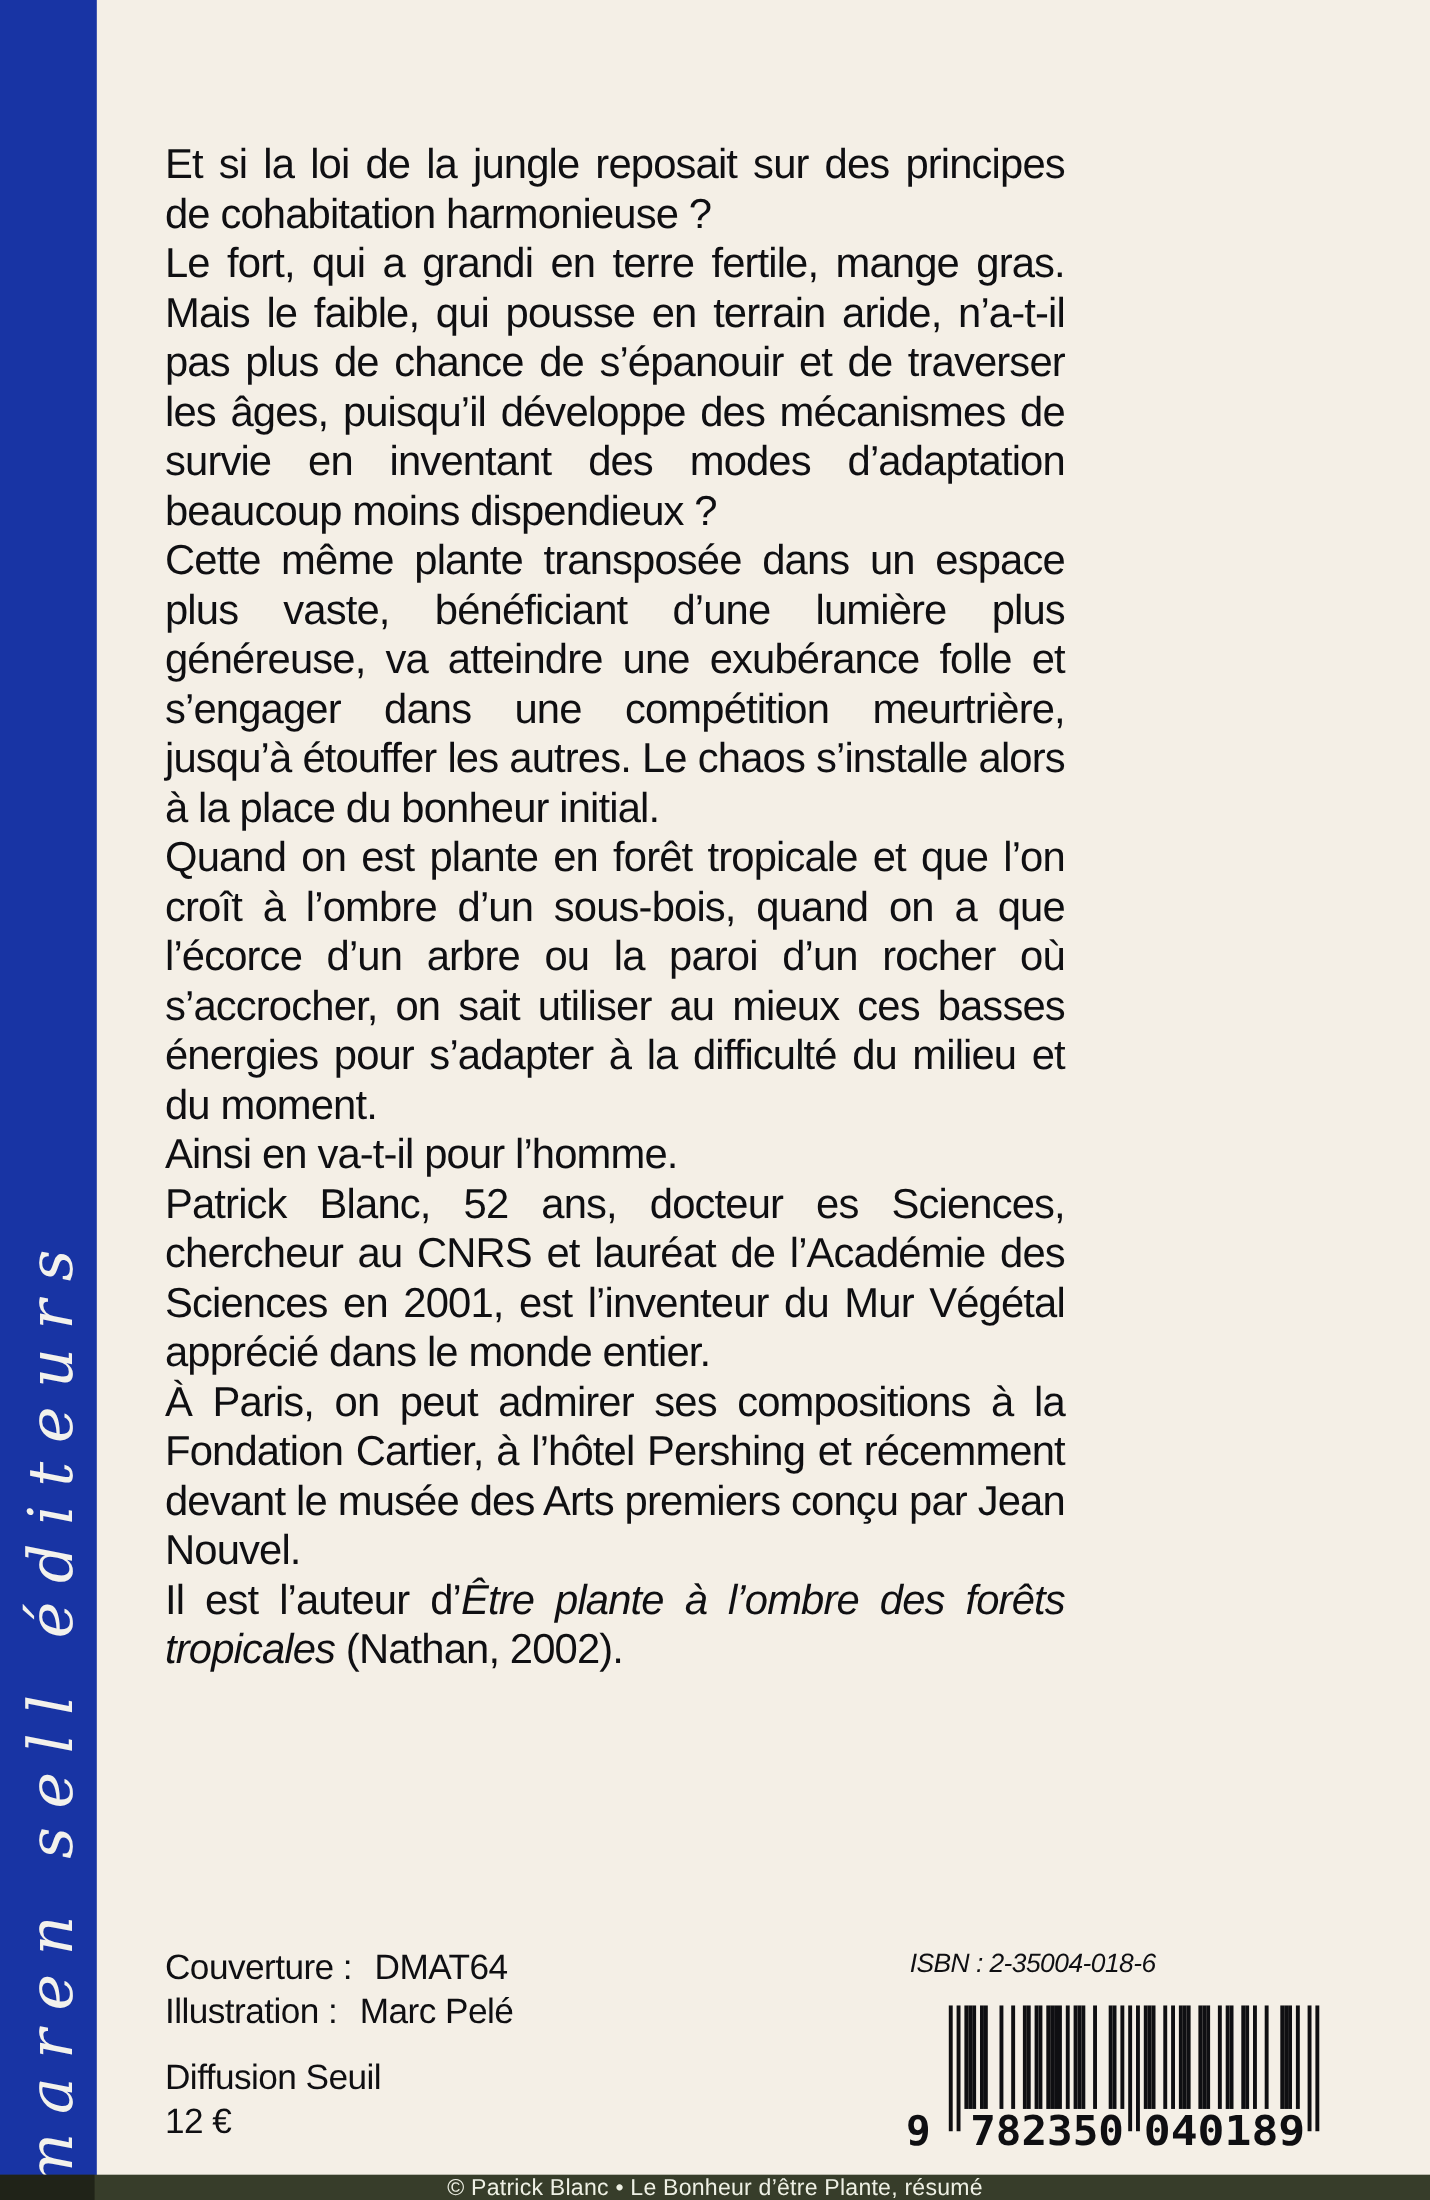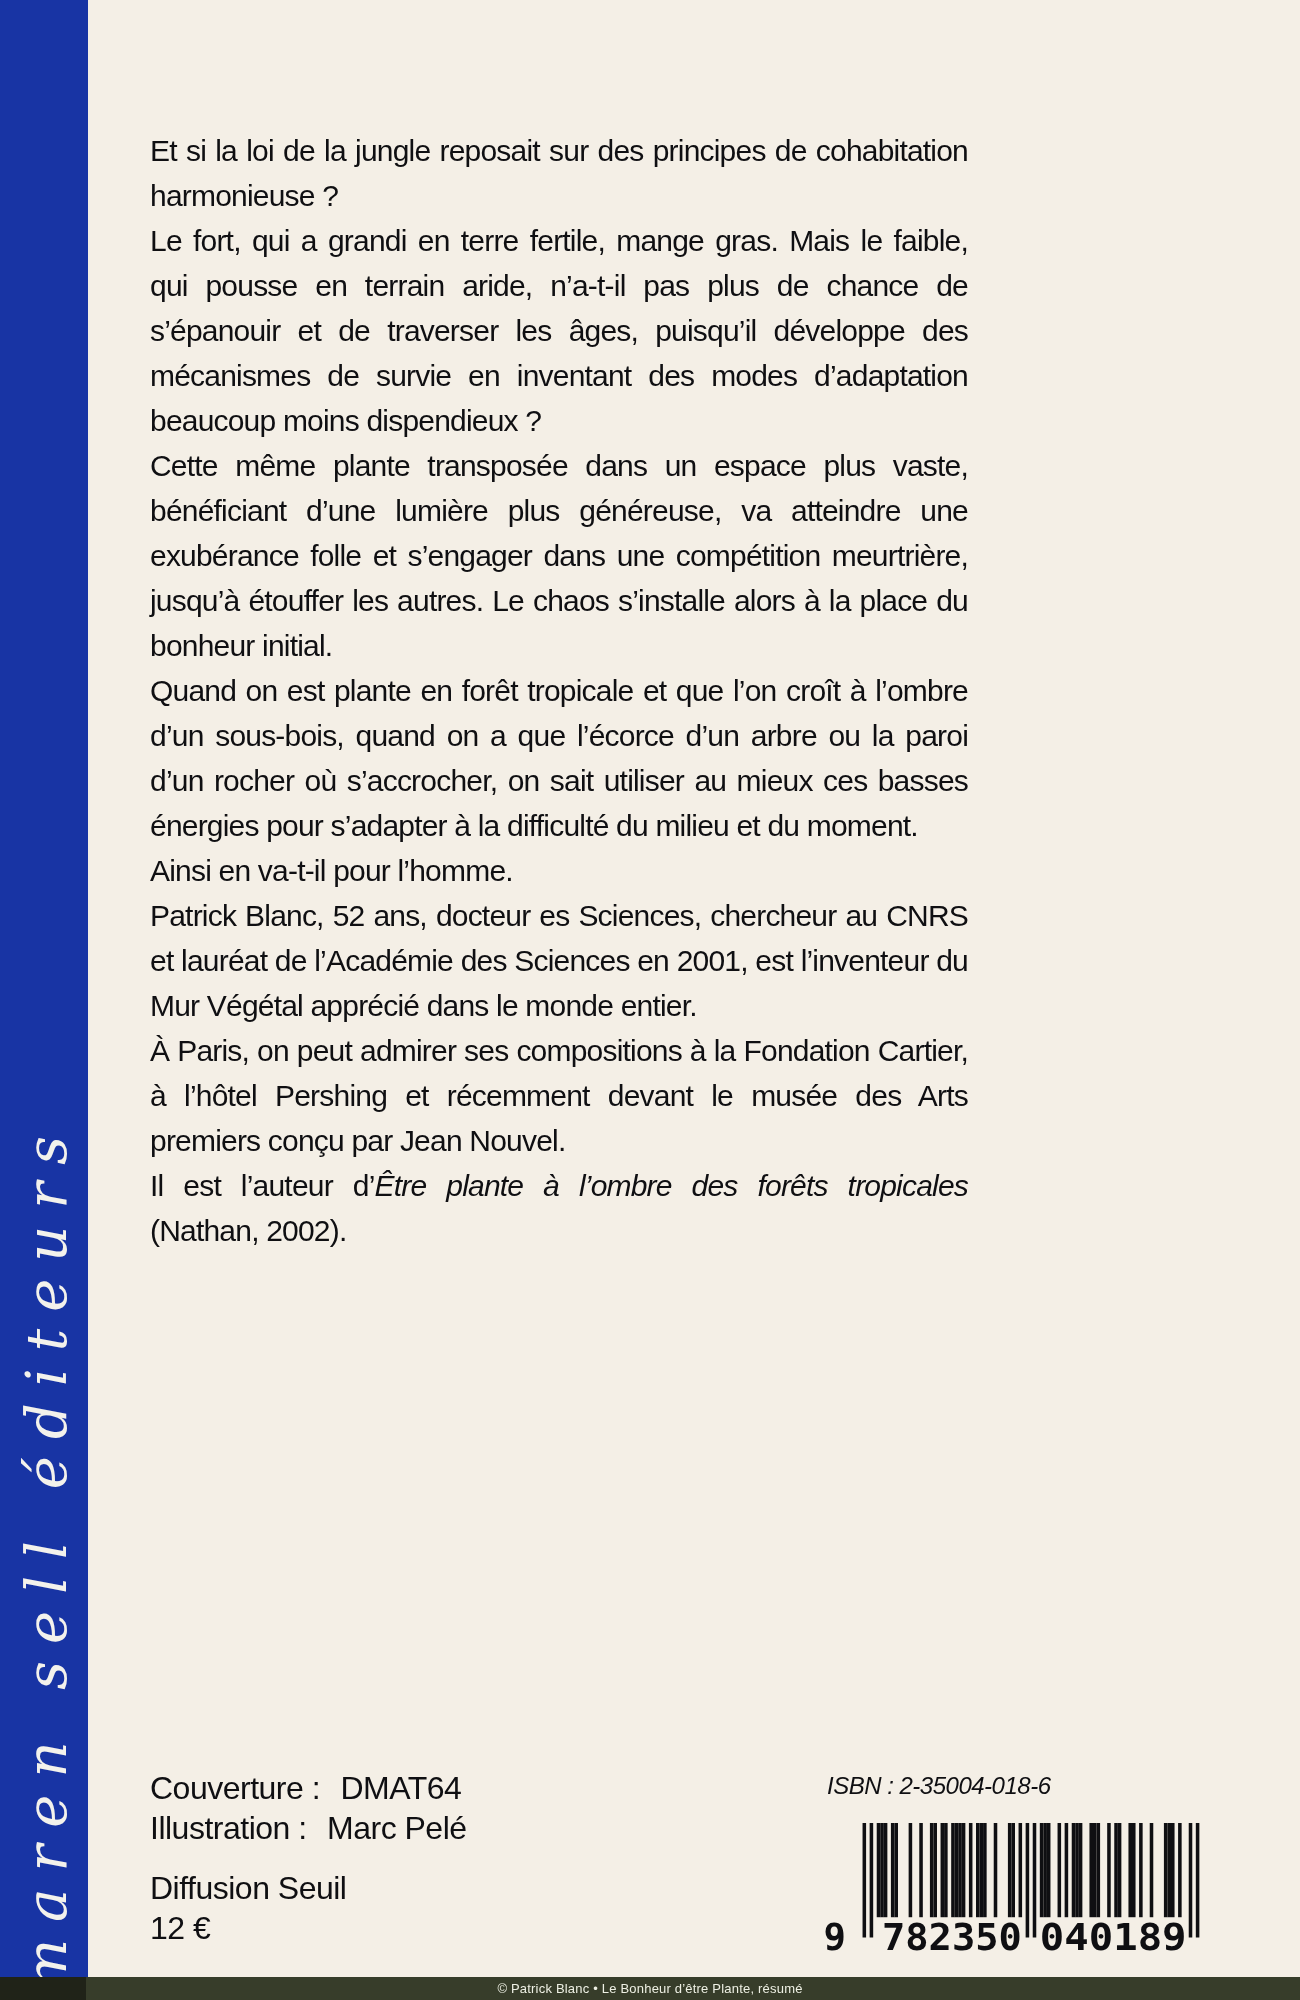--- a/index.html
+++ b/index.html
@@ -28,21 +28,21 @@
     transform:rotate(-90deg);transform-origin:0 0;
     font-family:"DejaVu Serif", serif;
     font-style:italic;
     font-size:56px;letter-spacing:17px;
     color:#f3f2ec;
     white-space:nowrap;
   }
   
   .book-text{
     position:absolute;left:150px;top:128px;width:818px;
-    font-size:30px;line-height:45px;letter-spacing:-0.8px;
+    font-size:38px;line-height:45px;letter-spacing:-0.8px;
     text-align:justify;
   }
   .book-text p{margin:0;}
   .bio{}
   .italic-title{font-style:italic;}
   
   .credits{
     position:absolute;left:150px;top:1768px;
     font-size:32px;line-height:40px;letter-spacing:-0.5px;
   }
@@ -67,21 +67,21 @@
   .caption-bar{
     position:absolute;left:0;top:1977px;width:1300px;height:23px;
     background:var(--bar);
     display:flex;align-items:center;justify-content:center;
   }
   .caption-bar .dark-left{
     position:absolute;left:0;top:0;width:86px;height:100%;
     background:rgba(0,0,0,0.42);
   }
   .caption-text{
-    font-size:13px;line-height:23px;color:#eef0e4;letter-spacing:0.2px;
+    font-size:21px;line-height:23px;color:#eef0e4;letter-spacing:0.2px;
     white-space:nowrap;
   }
 </style>
 </head>
 <body>
 
 <div class="spine">
   <div class="spine-script">maren sell éditeurs</div>
 </div>
 

